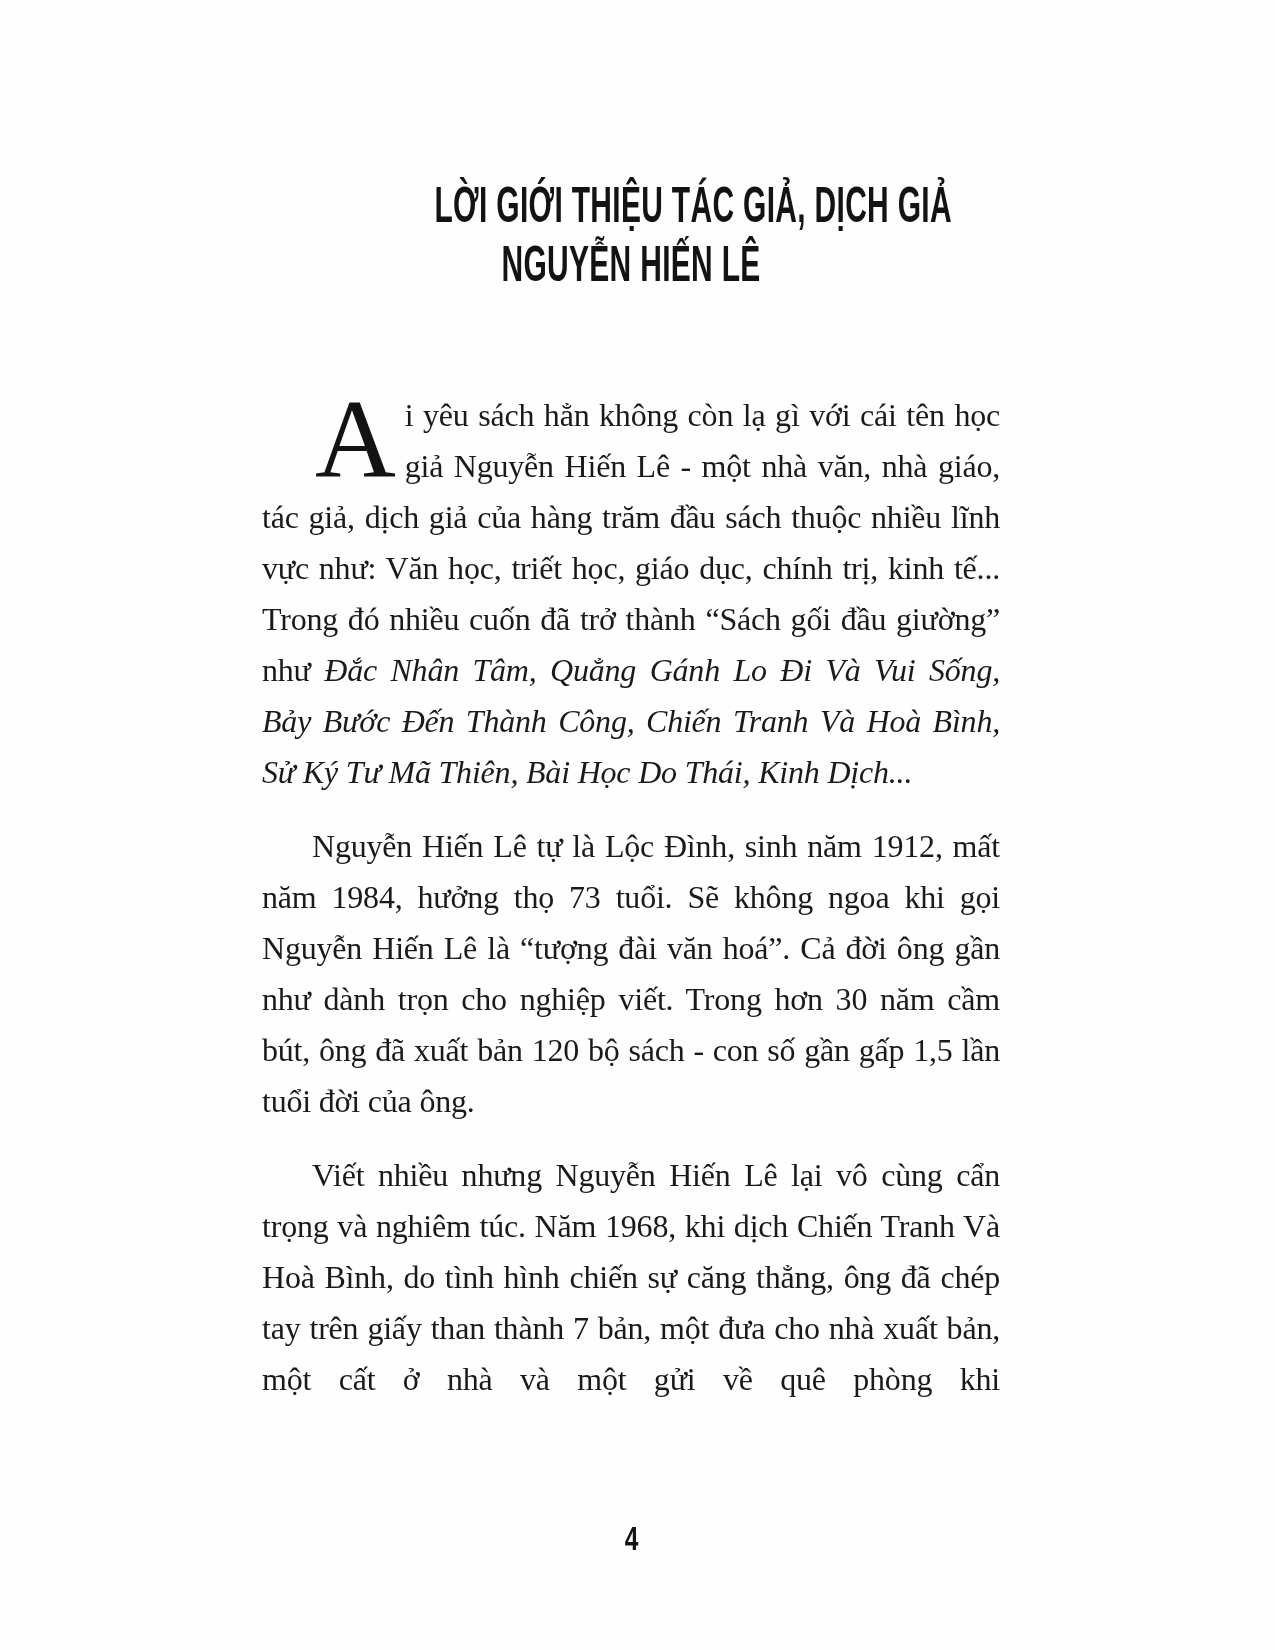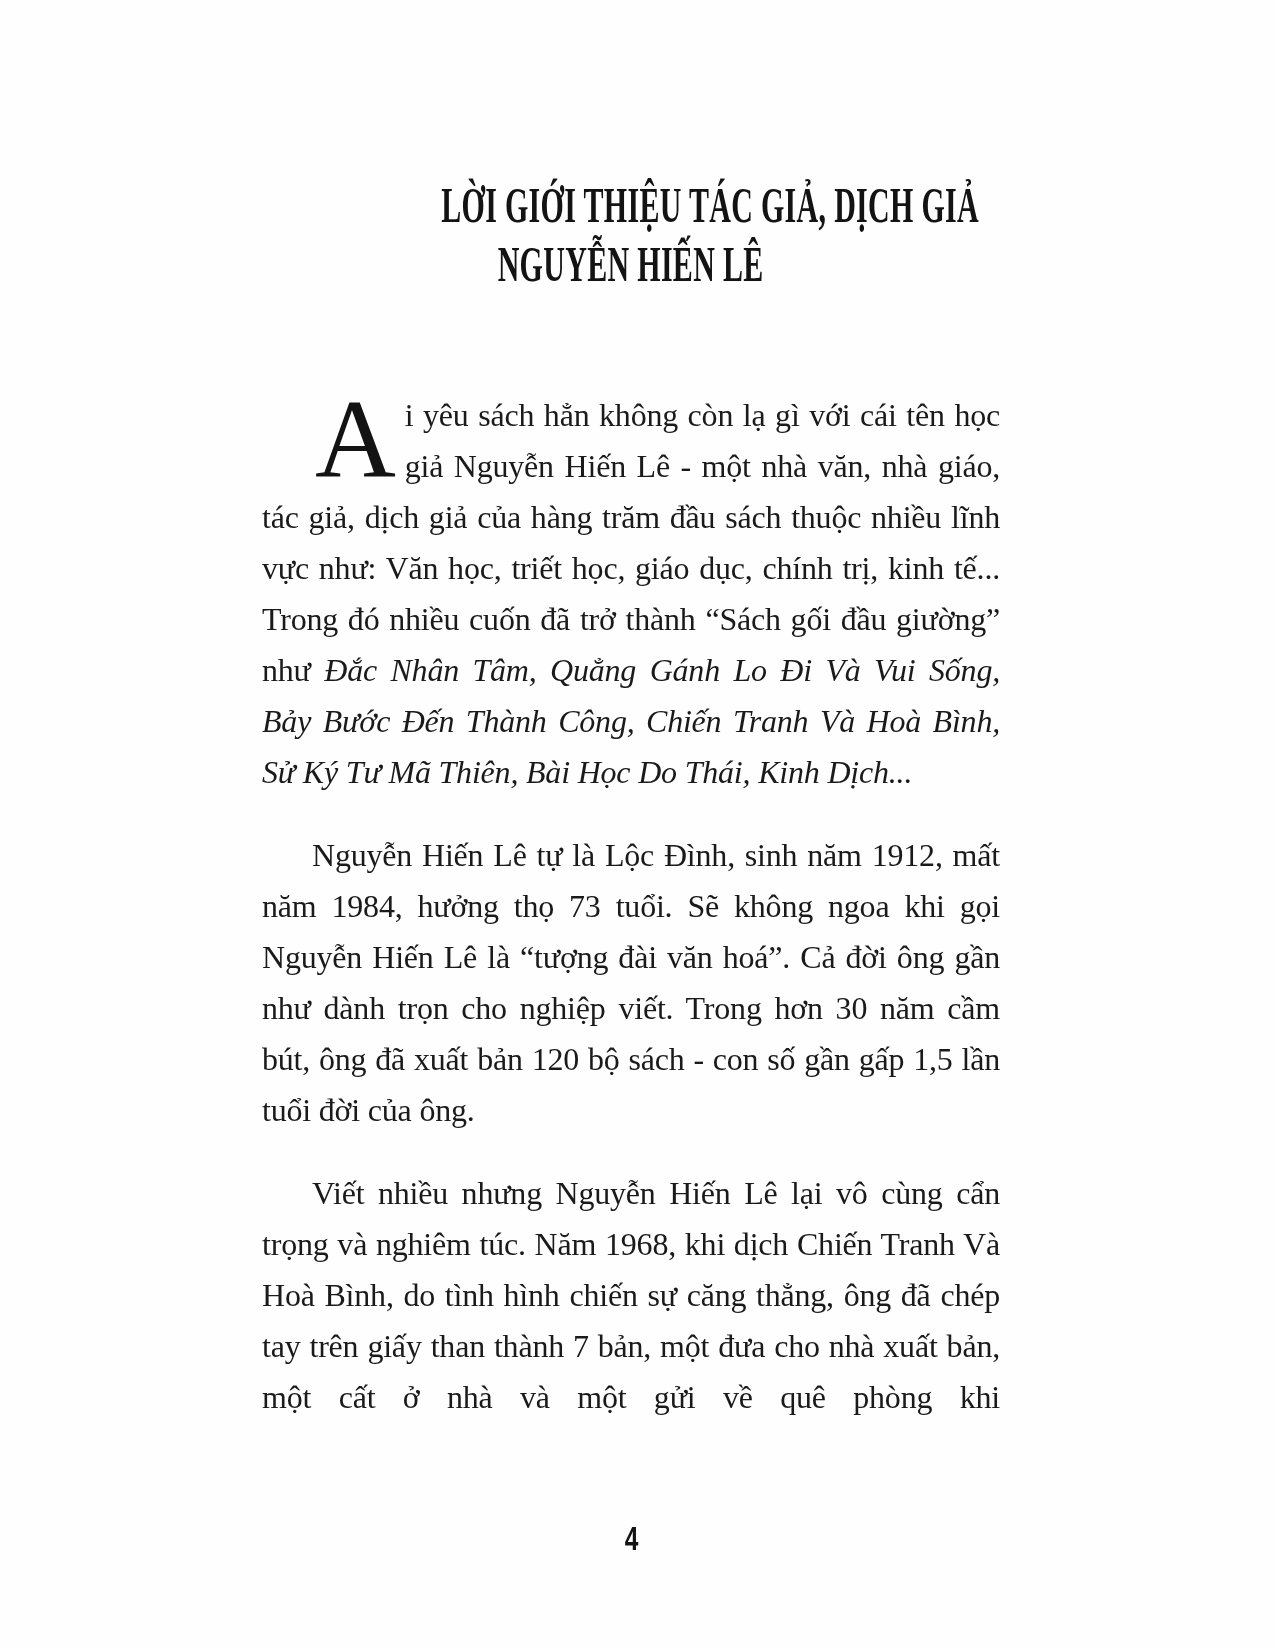--- a/index.html
+++ b/index.html
@@ -20,21 +20,21 @@
   .content {
     position: absolute;
     left: 262px;
     top: 0;
     width: 738px;
   }
   
   .chapter-title {
     margin: 176px 0 0 0;
     text-align: center;
-    font-family: Liberation Serif, serif;
+    font-family: Liberation Sans, sans-serif;
     font-weight: 700;
     font-size: 50px;
     line-height: 59px;
     color: #131313;
   }
   .title-line {
     display: inline-block;
     white-space: nowrap;
     transform: scaleX(0.60);
     transform-origin: 50% 50%;
@@ -46,21 +46,21 @@
     font-size: 32px;
     line-height: 51px;
     letter-spacing: -0.2px;
     text-align: justify;
     color: #1a1a1a;
   }
   .para-first {
     margin-top: 96px;
   }
   .para-next {
-    margin-top: 32px;
+    margin-top: 23px;
     text-indent: 50px;
   }
   .para-last-justified {
     text-align-last: justify;
   }
   .dropcap {
     float: left;
     font-size: 112px;
     line-height: 95px;
     height: 97px;

